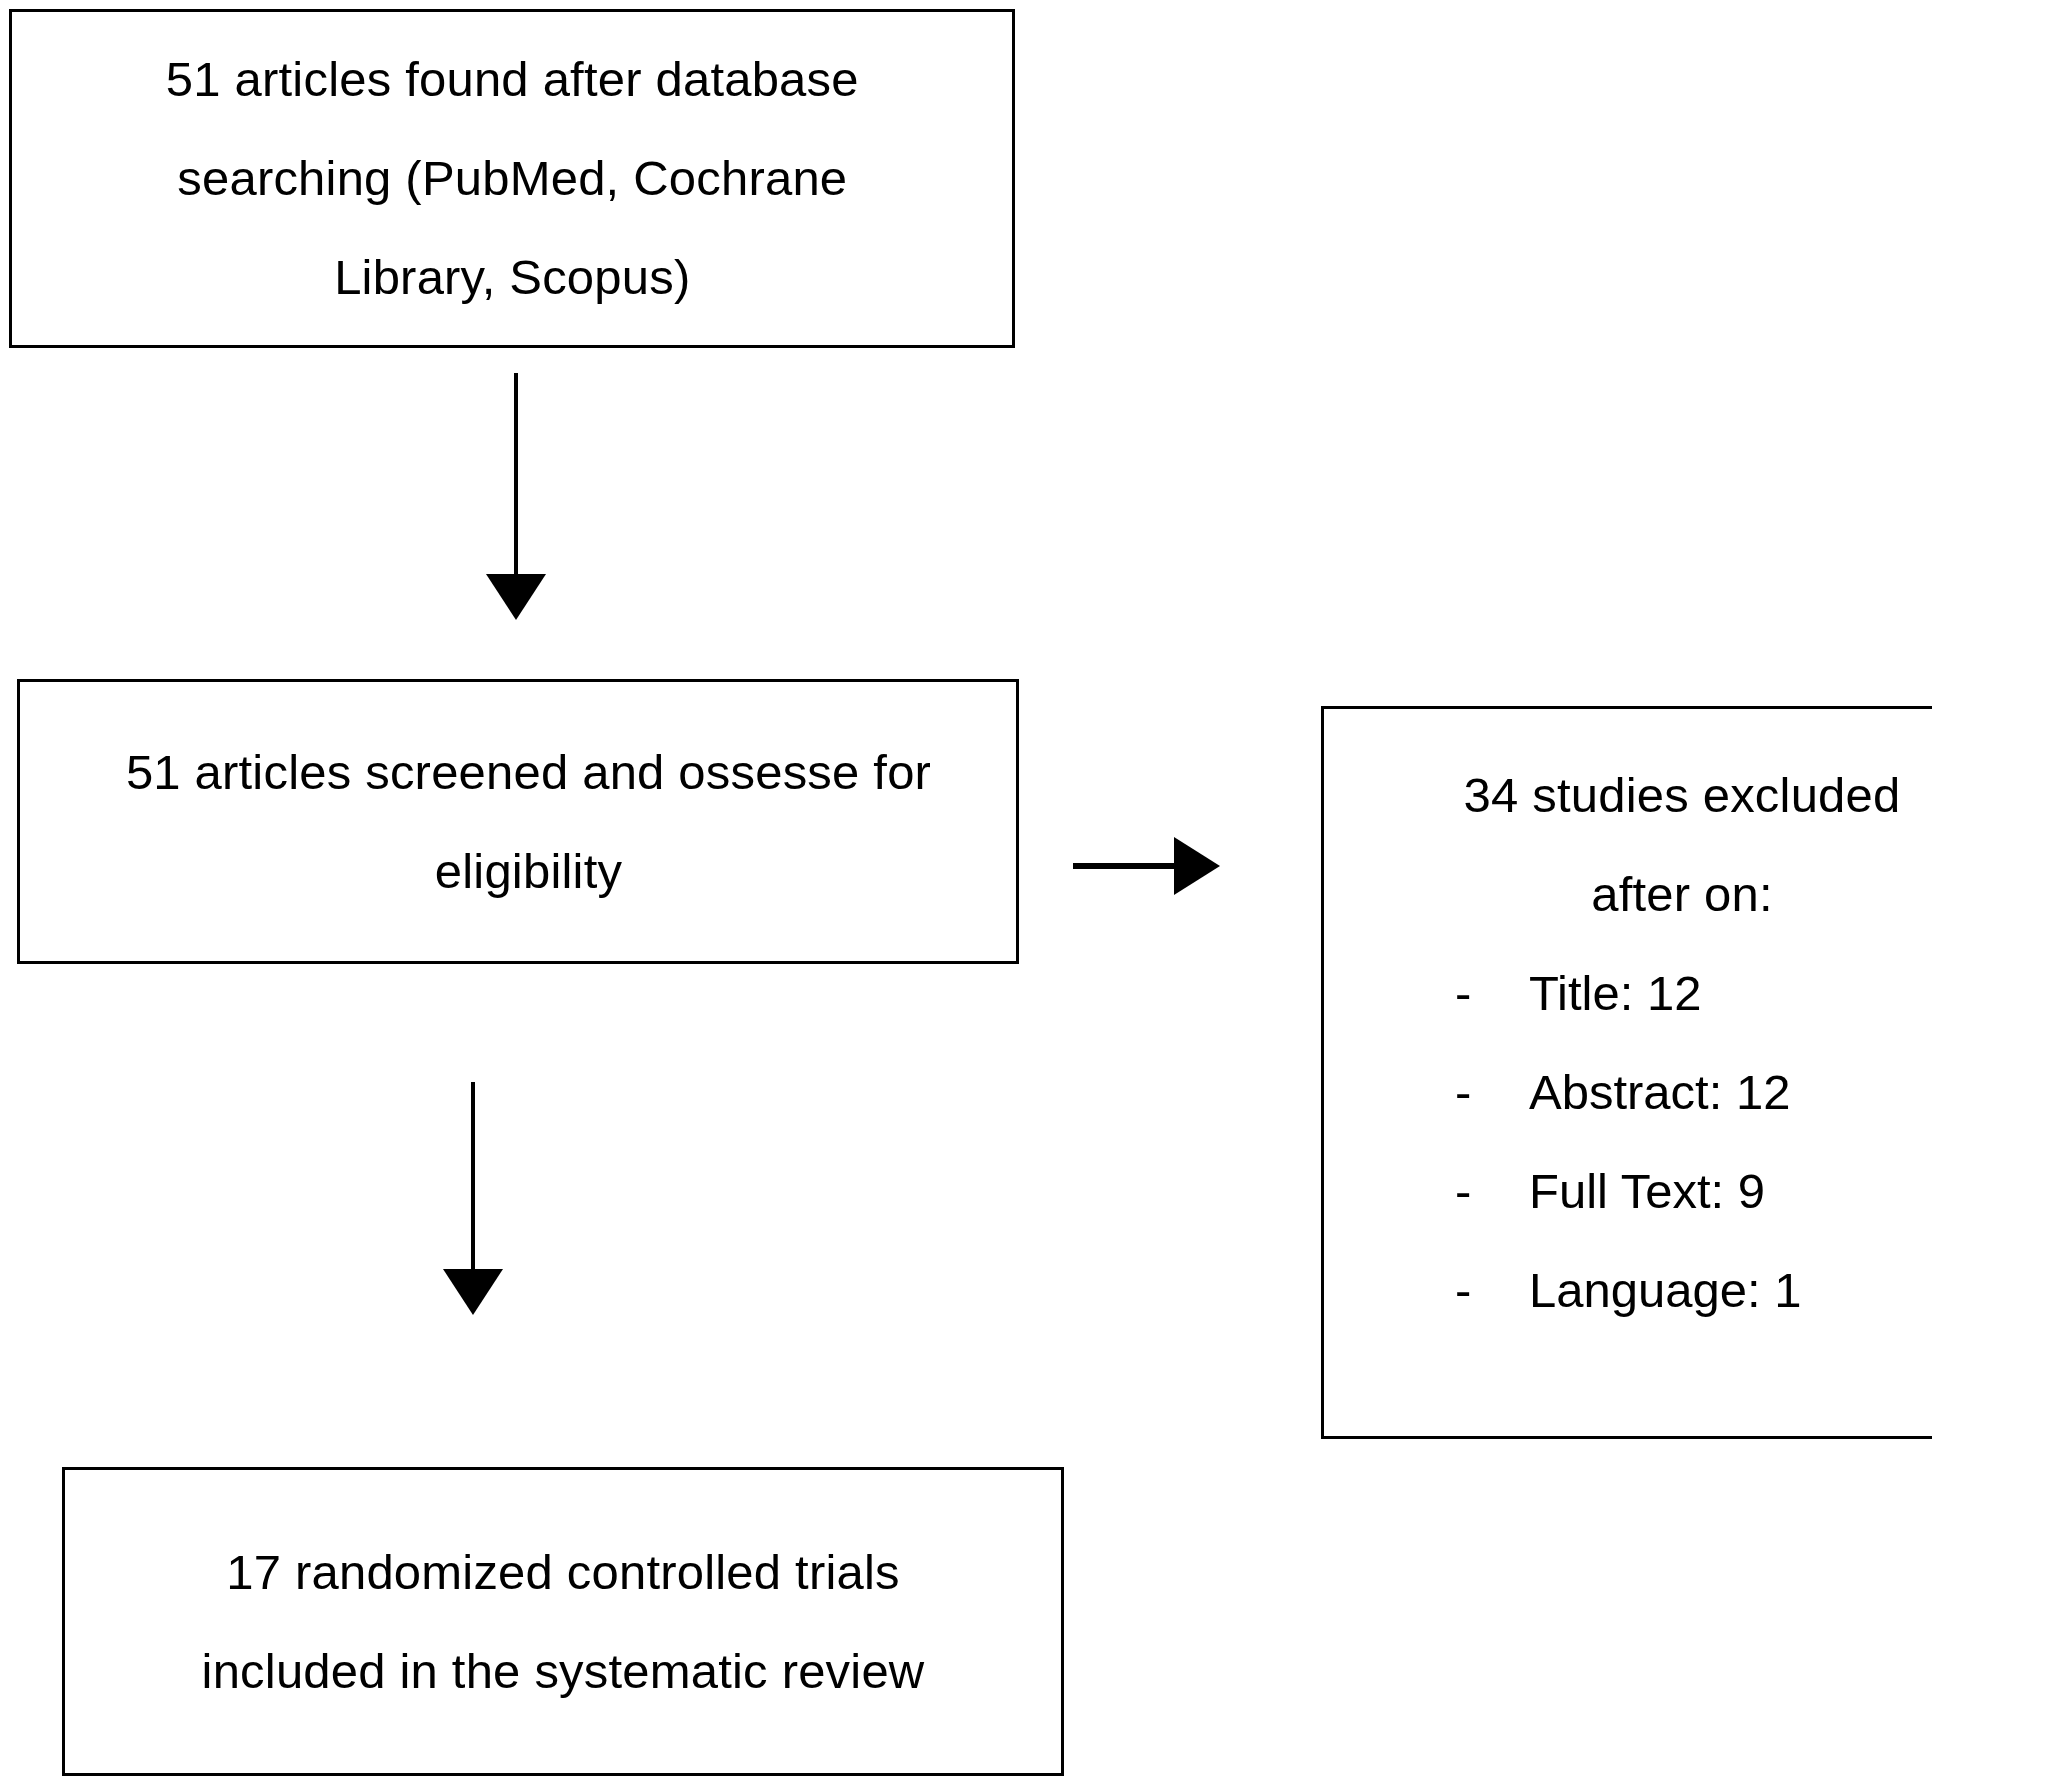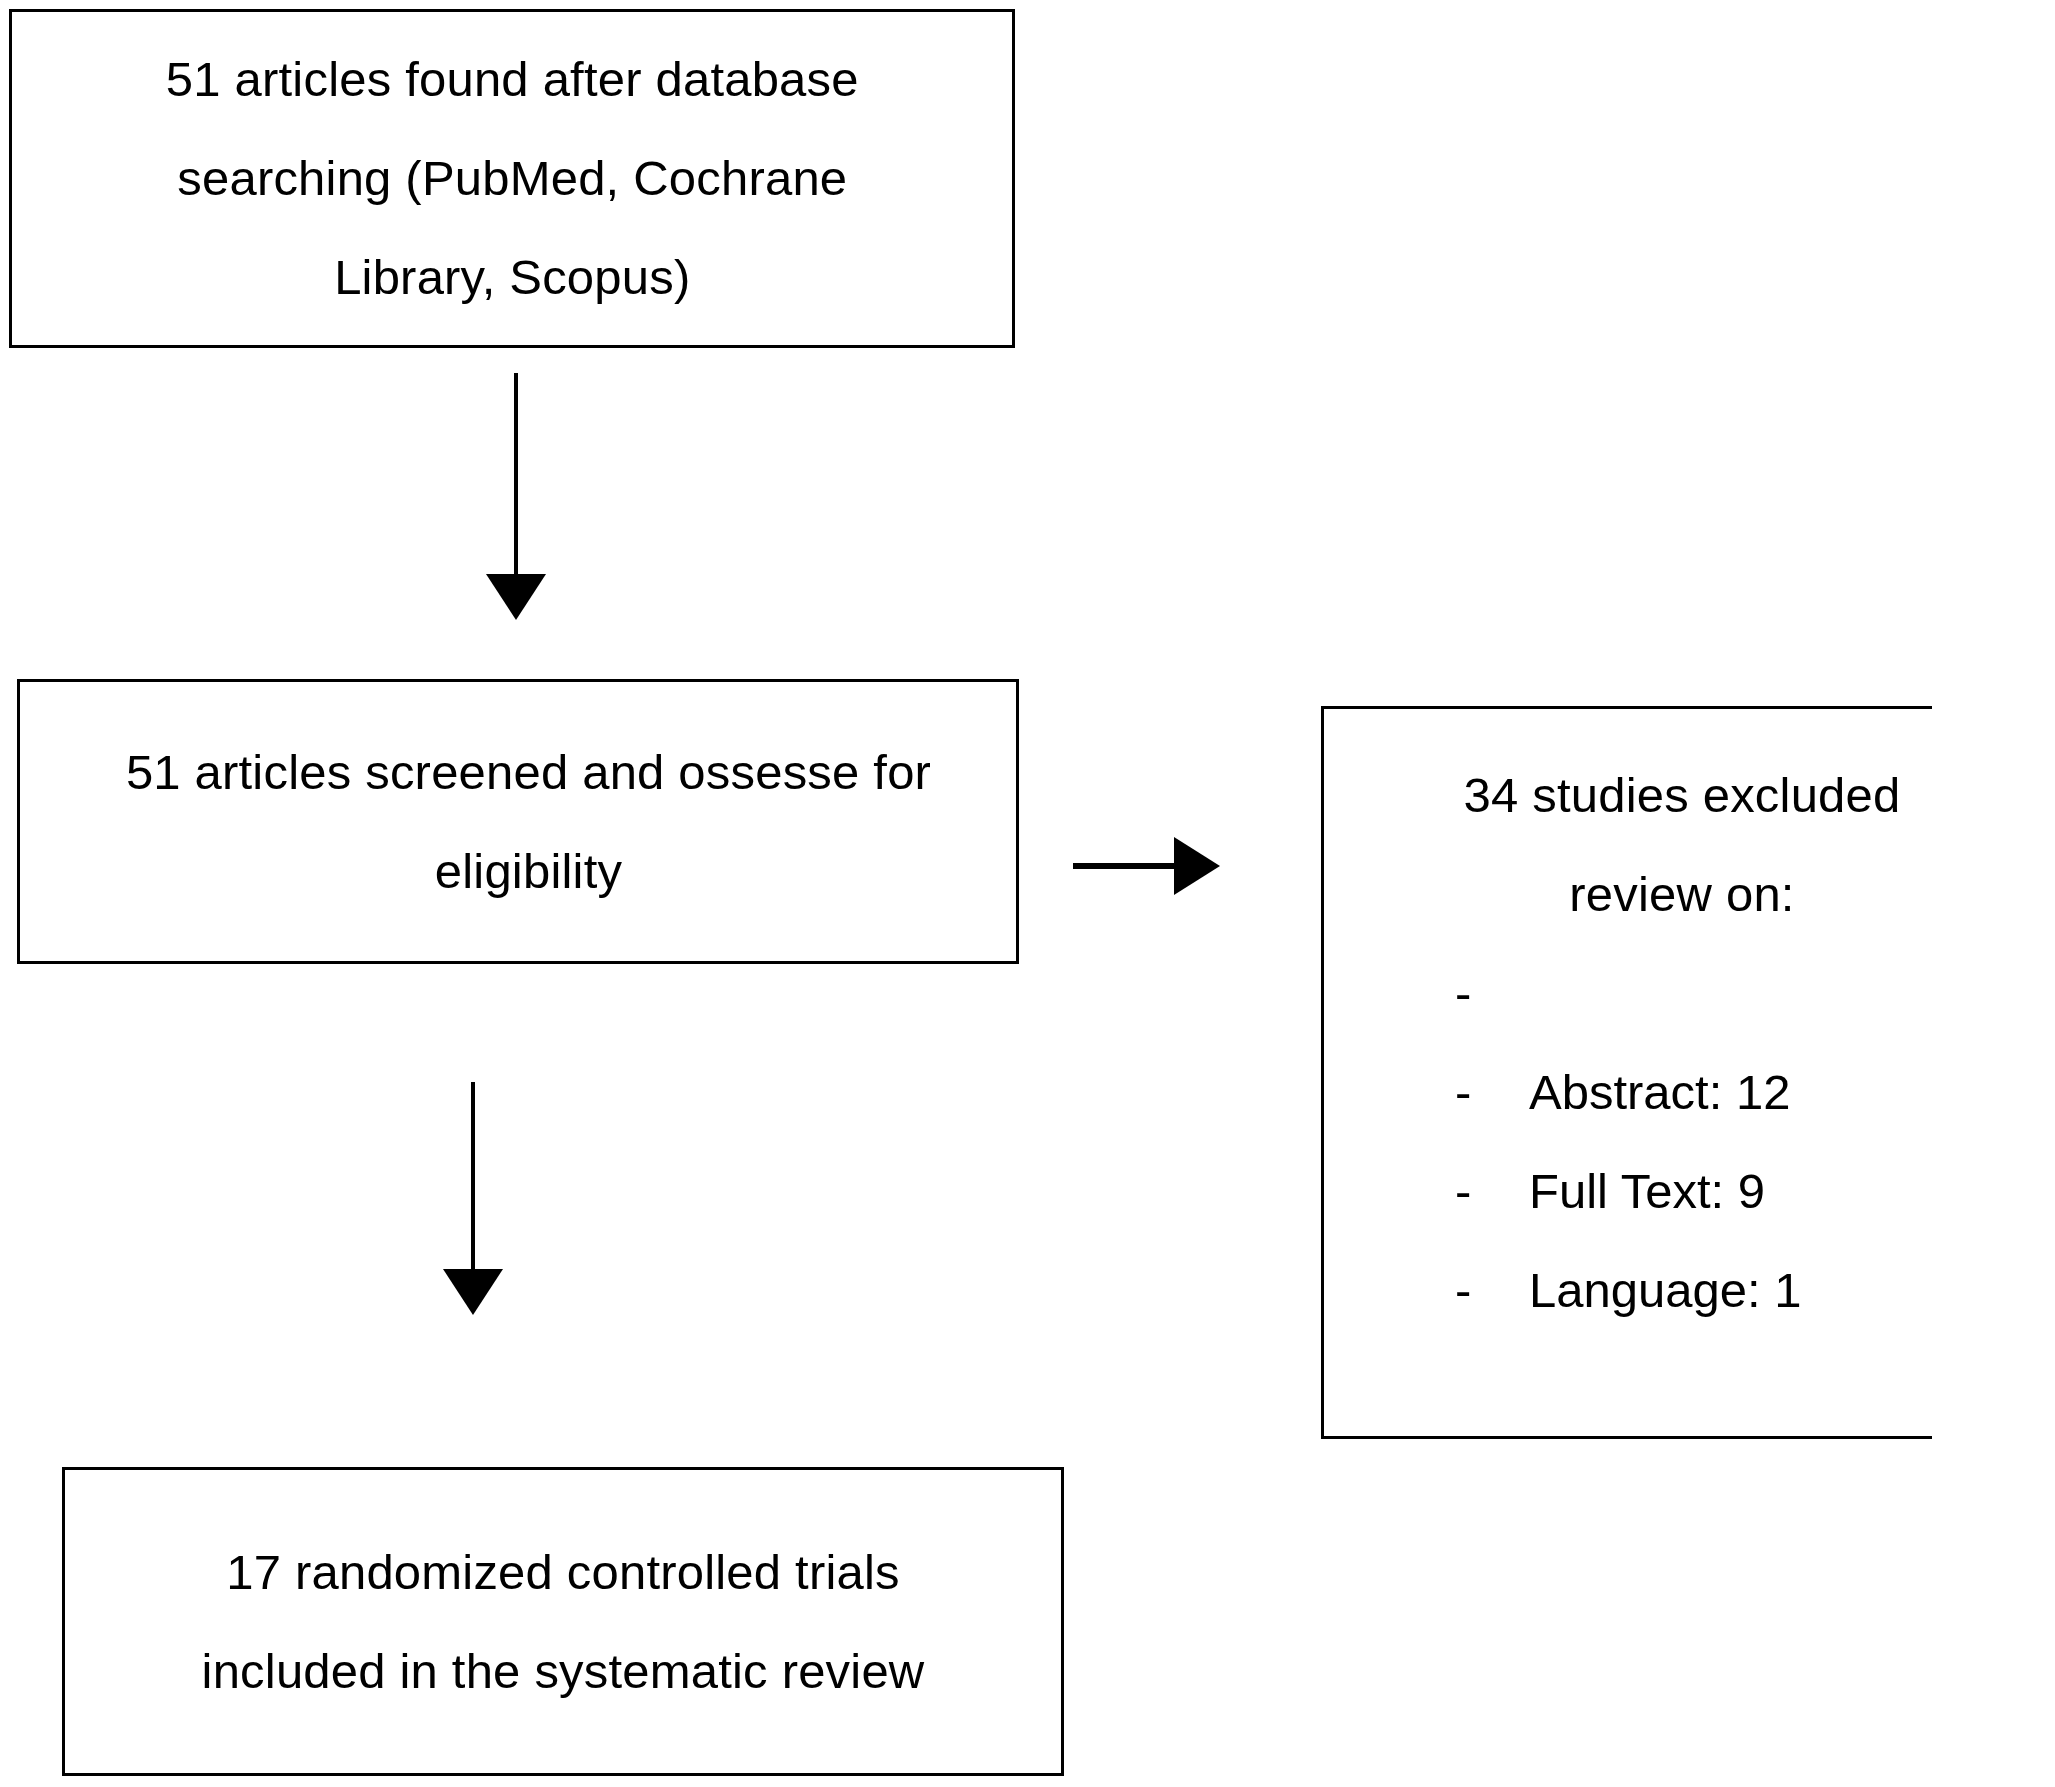--- a/index.html
+++ b/index.html
@@ -186,25 +186,26 @@
     <span class="box-line">eligibility</span>
   </div>
 
   <div class="arrow-h" id="arrow-screened-to-excluded">
     <div class="shaft"></div>
     <div class="head"></div>
   </div>
 
   <div class="flow-box" id="box-excluded">
     <span class="box-line">34 studies excluded</span>
-    <span class="box-line">review on:</span>
+    <span class="box-line">after on:</span>
 
     <ul class="excl-list">
       <li class="excl-item">
         <span class="excl-dash">-</span>
+        <span class="excl-text">Title: 12</span>
       </li>
       <li class="excl-item">
         <span class="excl-dash">-</span>
         <span class="excl-text">Abstract: 12</span>
       </li>
       <li class="excl-item">
         <span class="excl-dash">-</span>
         <span class="excl-text">Full Text: 9</span>
       </li>
       <li class="excl-item">

